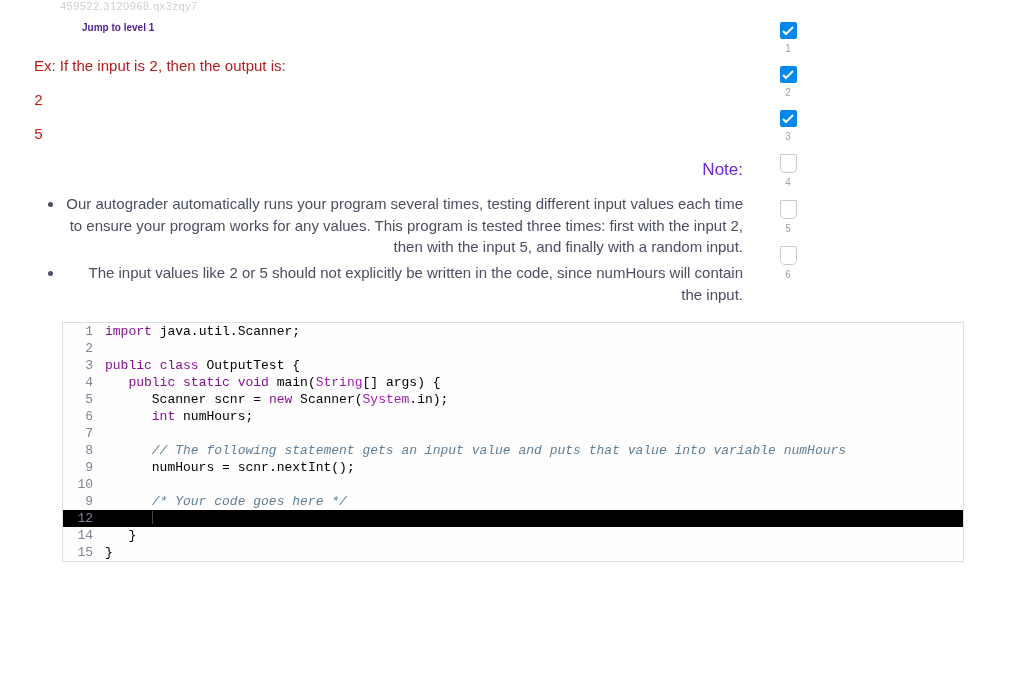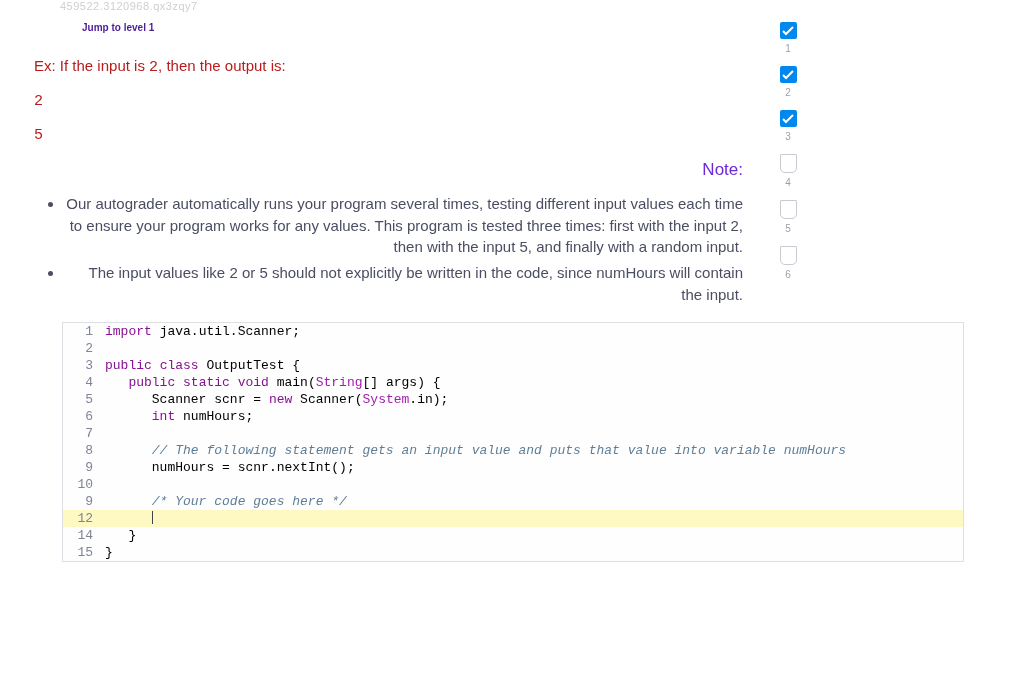--- a/index.html
+++ b/index.html
@@ -58,21 +58,21 @@
       padding-right: 8px;
       color: #7f8497;
       user-select: none;
       background: #fefefe;
     }
     .codecell {
       padding-left: 4px;
       white-space: pre;
       flex: 1;
     }
-    .active-line { background: #fef9c3; }
+    .active-line { background: #000000; }
     .caret {
       display: inline-block;
       width: 1px;
       height: 13px;
       background: #444;
       vertical-align: middle;
       margin-top: -2px;
     }
 
     

